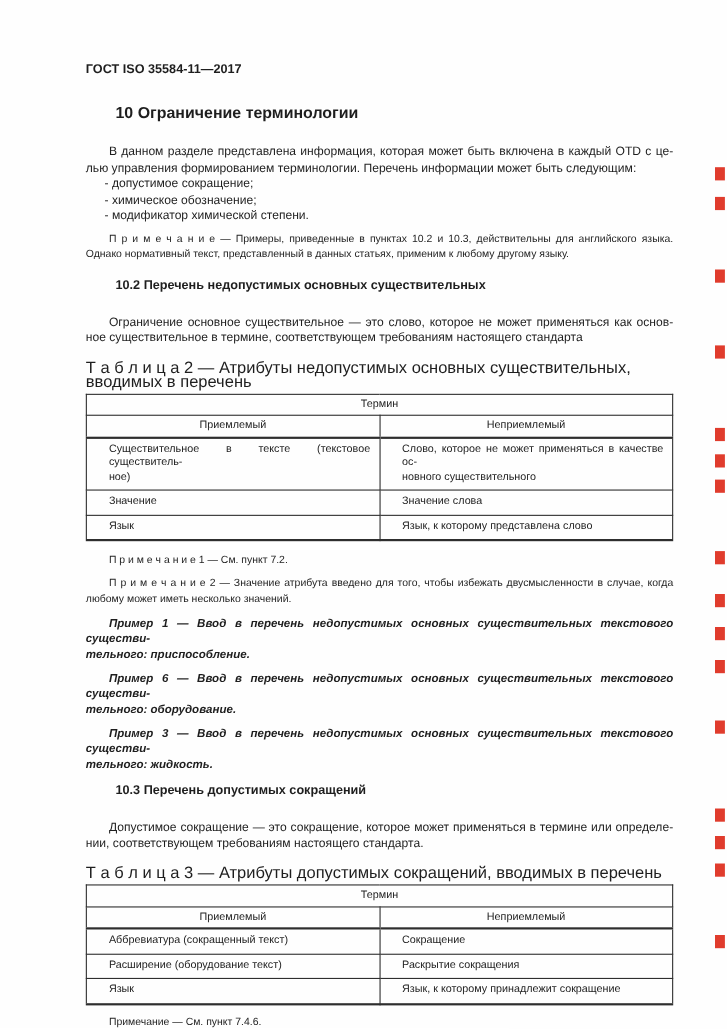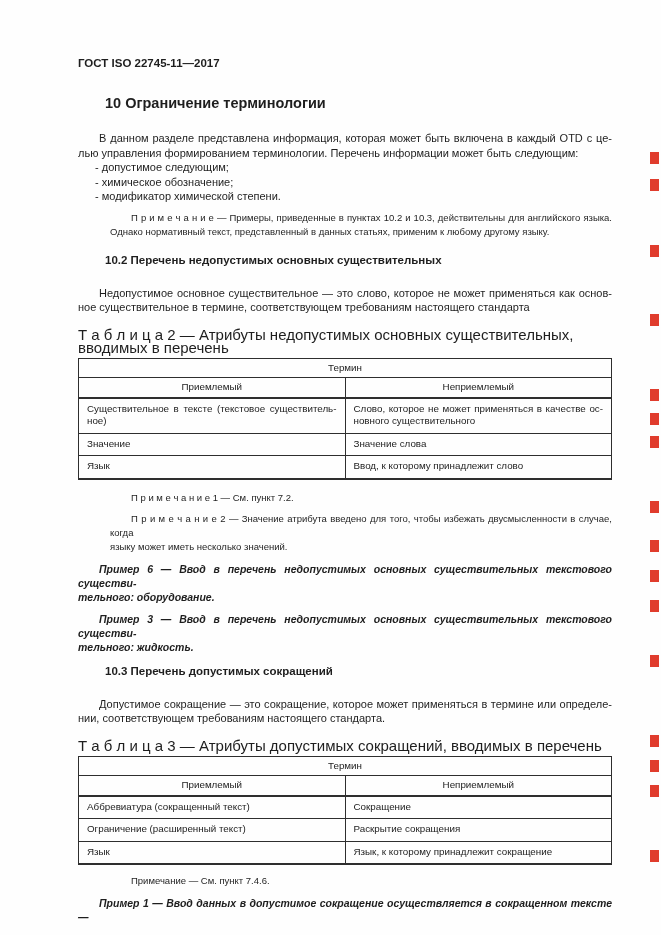--- a/index.html
+++ b/index.html
@@ -8,62 +8,62 @@
     font-family:"Liberation Sans","DejaVu Sans",sans-serif;
     color:#1e1e1e; overflow:hidden; box-sizing:border-box;
   }
   .content { padding:57px 49px 0 78px; }
   .doc-code { font-weight:bold; font-size:11.5px; line-height:13px; }
   .h1 { font-weight:bold; font-size:14.5px; line-height:18px; margin:24px 0 12px 27px; }
   .h2 { font-weight:bold; font-size:11.5px; line-height:14px; margin:10px 0 0 27px; }
   .body-text { font-size:11px; line-height:14.5px; margin-top:19px; }
   .bullets { font-size:11px; line-height:14.5px; margin-left:17px; }
   .bullets .tline { text-align:left !important; text-align-last:left !important; }
-  .note { font-size:9.5px; line-height:14px; margin-top:7px;margin-left:32px; }
+  .note { font-size:9.5px; line-height:14px; margin-top:7px; }
   .example { font-size:10.5px; line-height:14px; margin-top:8px; font-weight:bold; font-style:italic; }
   .caption { font-size:15px; line-height:13px; margin-top:13px; }
   .ind .tline:first-child { text-indent:21px; }
   .tline { text-align:justify; text-align-last:justify; }
   .tline.tlast { text-align-last:left; }
   table.attr { width:100%; border-collapse:collapse; margin-top:4px;
     font-size:9.8px; line-height:12.5px; color:#222; }
   table.attr, table.attr th, table.attr td { border:1px solid #2e2e2e; }
   table.attr { border-bottom-width:2px; }
   table.attr th { font-weight:normal; text-align:center; padding:3px 22px; }
   table.attr tr.colhead th { border-bottom-width:2px; }
-  table.attr td { vertical-align:top; padding:4px 8px 5px 8px; width:50%; }
+  table.attr td { vertical-align:top; padding:4px 8px 5px 20px; width:50%; }
   .chmark { position:absolute; right:2px; width:9px; height:12px; }
 </style>
 </head>
 <body>
 
 <div class="page">
   <div class="content">
 
-    <div class="doc-code">ГОСТ ISO 22745-11—2017</div>
+    <div class="doc-code">ГОСТ ISO 35584-11—2017</div>
 
     <div class="h1">10 Ограничение терминологии</div>
 
     <div class="body-text ind">
         <div class="tline">В данном разделе представлена информация, которая может быть включена в каждый OTD с це-</div>
         <div class="tline tlast">лью управления формированием терминологии. Перечень информации может быть следующим:</div>
       </div>
     <div class="bullets">
-        <div class="tline">- допустимое следующим;</div>
+        <div class="tline">- допустимое сокращение;</div>
         <div class="tline">- химическое обозначение;</div>
         <div class="tline tlast">- модификатор химической степени.</div>
       </div>
     <div class="note ind">
         <div class="tline">П р и м е ч а н и е — Примеры, приведенные в пунктах 10.2 и 10.3, действительны для английского языка.</div>
         <div class="tline tlast">Однако нормативный текст, представленный в данных статьях, применим к любому другому языку.</div>
       </div>
 
     <div class="h2" style="margin-top:14px">10.2 Перечень недопустимых основных существительных</div>
     <div class="body-text ind">
-        <div class="tline">Недопустимое основное существительное — это слово, которое не может применяться как основ-</div>
+        <div class="tline">Ограничение основное существительное — это слово, которое не может применяться как основ-</div>
         <div class="tline tlast">ное существительное в термине, соответствующем требованиям настоящего стандарта</div>
       </div>
 
     <div class="caption">Т а б л и ц а  2 — Атрибуты недопустимых основных существительных, вводимых в перечень</div>
     <table class="attr">
       <thead>
         <tr>
           <th colspan="2">Термин</th>
         </tr>
         <tr class="colhead">
@@ -88,34 +88,38 @@
             </td>
             <td>
               <div class="tline tlast">Значение слова</div>
             </td>
           </tr>
           <tr>
             <td>
               <div class="tline tlast">Язык</div>
             </td>
             <td>
-              <div class="tline tlast">Ввод, к которому принадлежит слово</div>
+              <div class="tline tlast">Язык, к которому представлена слово</div>
             </td>
           </tr>
         </tbody>
     </table>
 
     <div class="note ind" style="margin-top:11px">
         <div class="tline tlast">П р и м е ч а н и е  1 — См. пункт 7.2.</div>
       </div>
     <div class="note ind">
         <div class="tline">П р и м е ч а н и е  2 — Значение атрибута введено для того, чтобы избежать двусмысленности в случае, когда</div>
-        <div class="tline tlast">языку может иметь несколько значений.</div>
+        <div class="tline tlast">любому может иметь несколько значений.</div>
       </div>
 
+    <div class="example ind">
+        <div class="tline">Пример 1 — Ввод в перечень недопустимых основных существительных текстового существи-</div>
+        <div class="tline tlast">тельного: приспособление.</div>
+      </div>
     <div class="example ind">
         <div class="tline">Пример 6 — Ввод в перечень недопустимых основных существительных текстового существи-</div>
         <div class="tline tlast">тельного: оборудование.</div>
       </div>
     <div class="example ind">
         <div class="tline">Пример 3 — Ввод в перечень недопустимых основных существительных текстового существи-</div>
         <div class="tline tlast">тельного: жидкость.</div>
       </div>
 
     <div class="h2" style="">10.3 Перечень допустимых сокращений</div>
@@ -139,21 +143,21 @@
           <tr>
             <td>
               <div class="tline tlast">Аббревиатура (сокращенный текст)</div>
             </td>
             <td>
               <div class="tline tlast">Сокращение</div>
             </td>
           </tr>
           <tr>
             <td>
-              <div class="tline tlast">Ограничение (расширенный текст)</div>
+              <div class="tline tlast">Расширение (оборудование текст)</div>
             </td>
             <td>
               <div class="tline tlast">Раскрытие сокращения</div>
             </td>
           </tr>
           <tr>
             <td>
               <div class="tline tlast">Язык</div>
             </td>
             <td>

